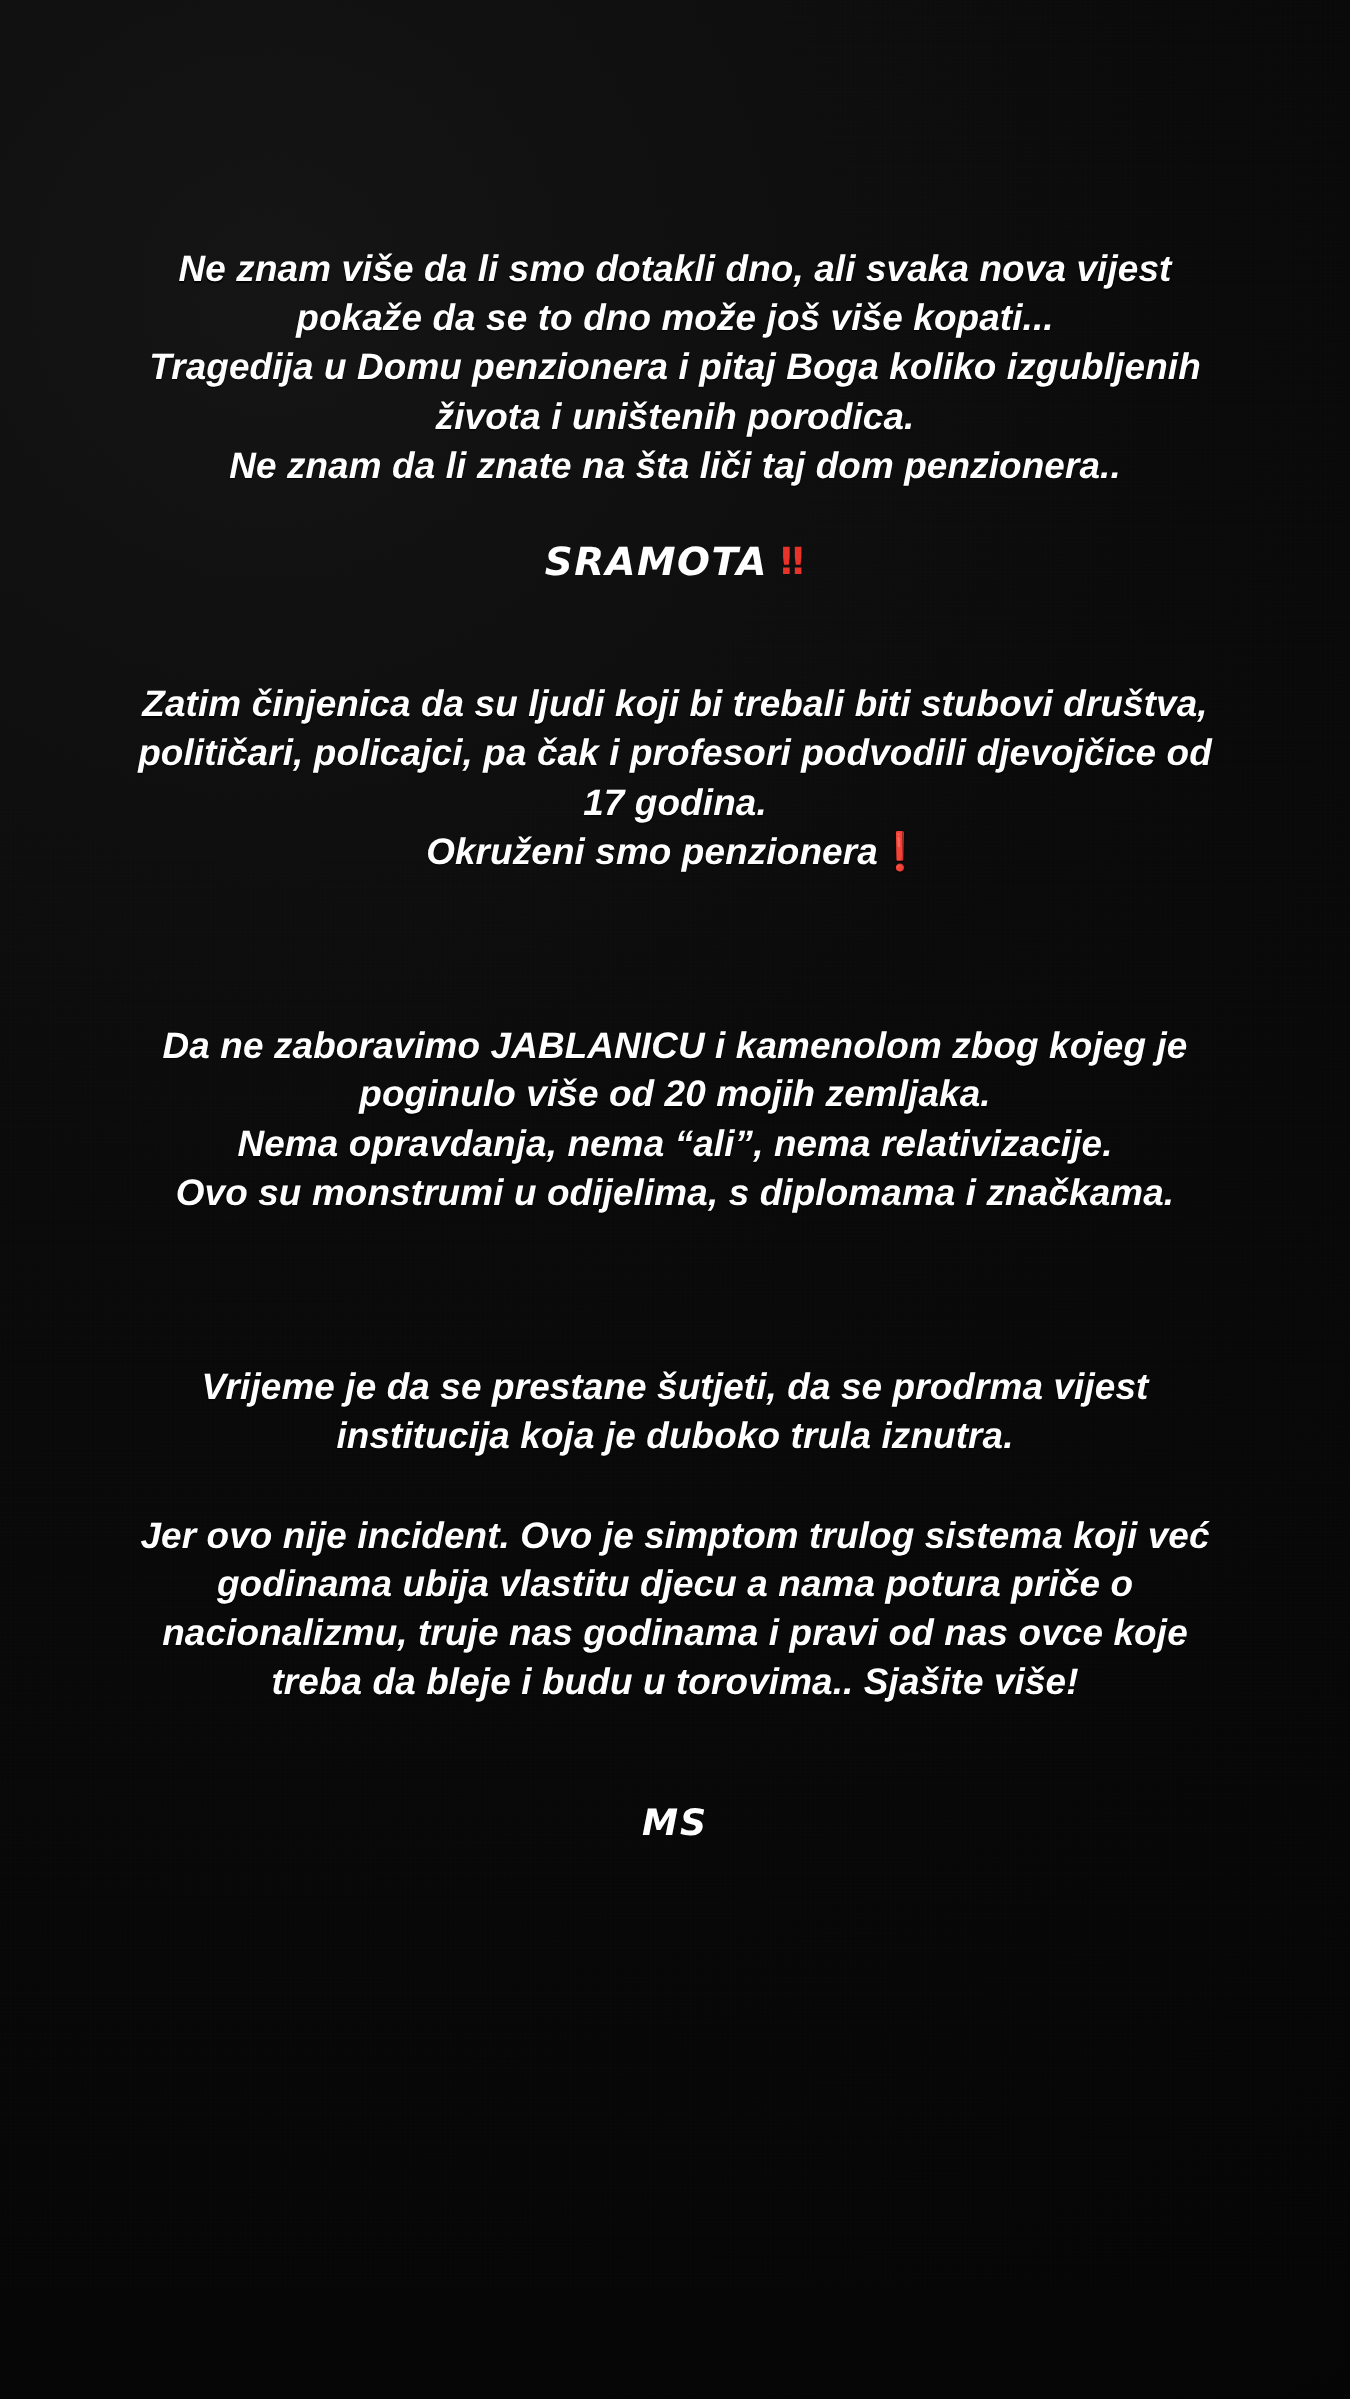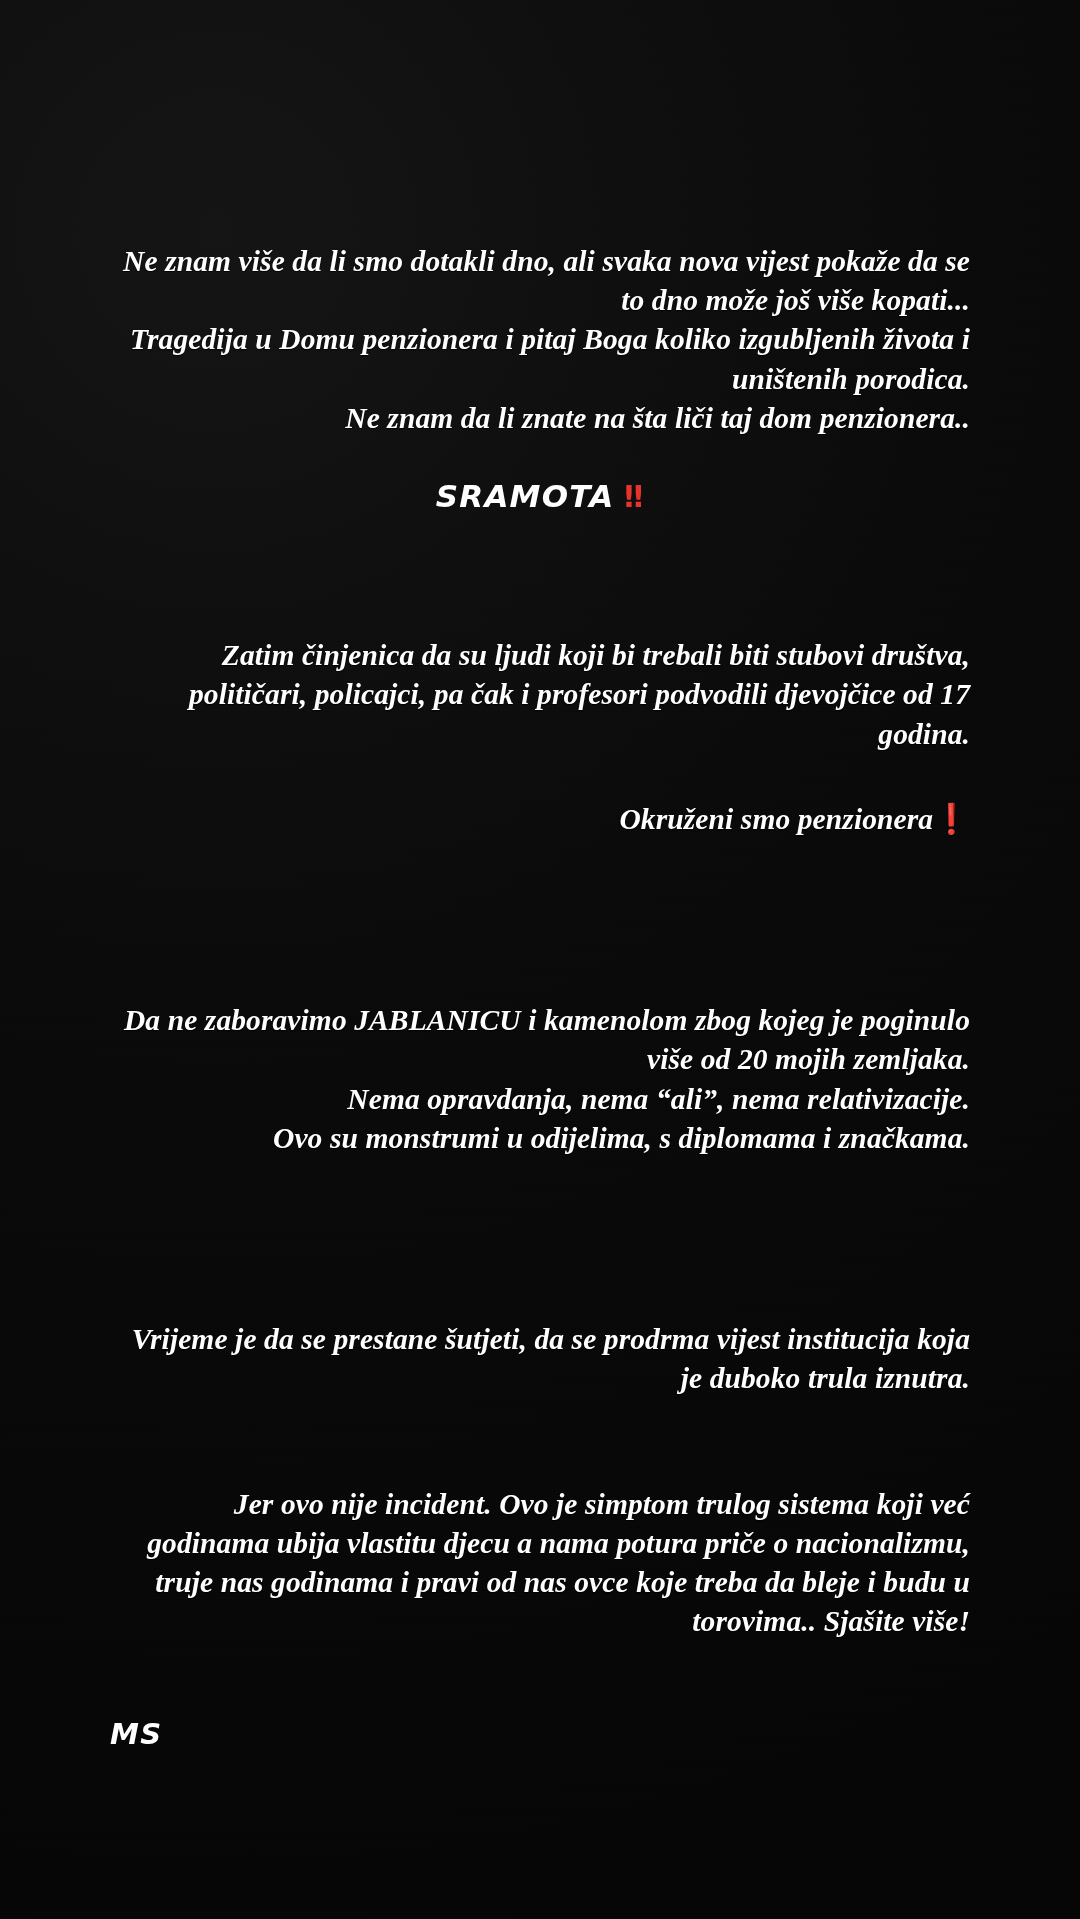--- a/index.html
+++ b/index.html
@@ -32,39 +32,38 @@
   }
   .content {
     position: absolute;
     left: 110px;
     top: 196px;
     width: 860px;
     text-align: center;
   }
   .para {
     color: #ffffff;
-    font-family: Liberation Serif, serif;
+    font-family: Liberation Sans, sans-serif;
     font-style: italic;
     font-weight: bold;
     font-size: 29.5px;
     line-height: 1.33;
     letter-spacing: 0.1px;
-    text-align: right;
+    text-align: center;
     white-space: pre-line;
     text-shadow: 0 1px 1px rgba(0,0,0,0.9);
-    margin-top: 46px;
   }
   .gap-md { height: 40px; }
   .gap-lg { height: 58px; }
   .gap-xl { height: 76px; }
 
   .sramota-line {
     display: flex;
     justify-content: center;
-    align-items: center;
+    align-items: flex-start;
     gap: 10px;
   }
   .sramota-word {
     color: #ffffff;
     font-family: "DejaVu Sans", sans-serif;
     font-style: italic;
     font-weight: bold;
     font-size: 31px;
     letter-spacing: 1.2px;
   }
@@ -81,21 +80,21 @@
     font-weight: bold;
     font-style: normal;
   }
   .signature {
     color: #ffffff;
     font-family: "DejaVu Sans", sans-serif;
     font-style: italic;
     font-weight: bold;
     font-size: 29px;
     letter-spacing: 1.5px;
-    text-align: left;
+    text-align: center;
   }
 </style>
 </head>
 <body>
 
 <div class="story">
   <div class="noise"></div>
 
   <div class="content">
 

